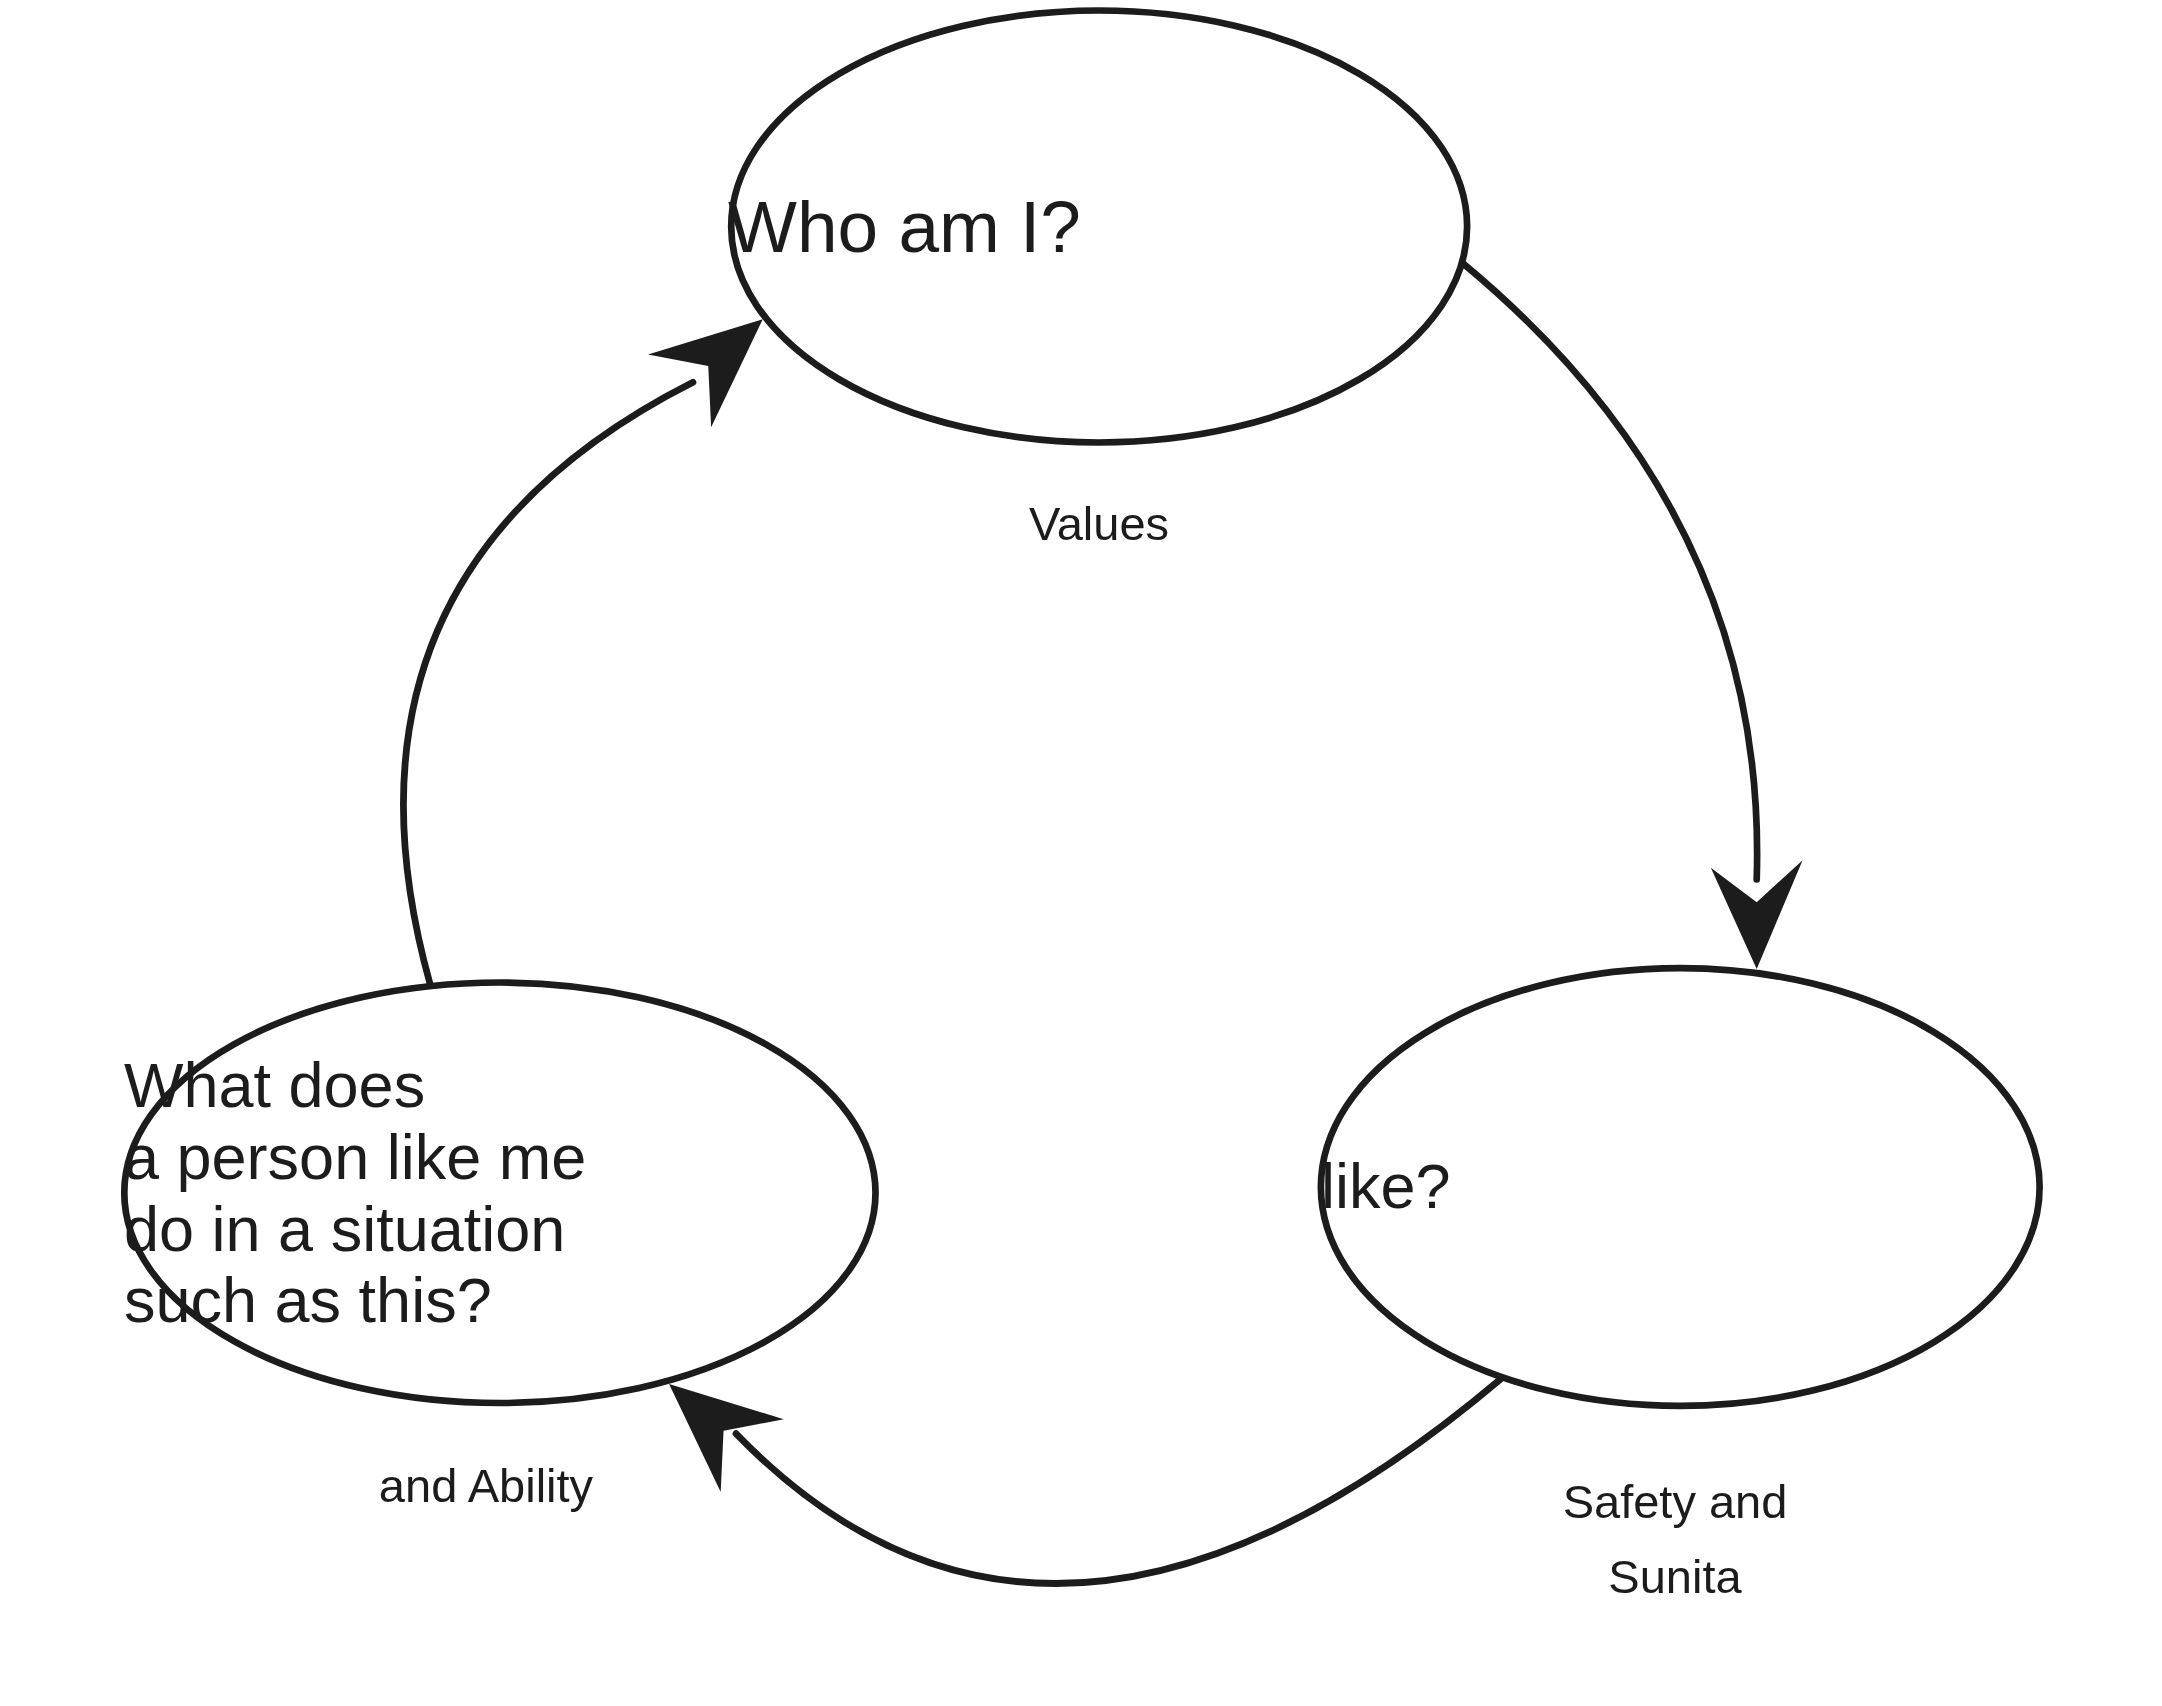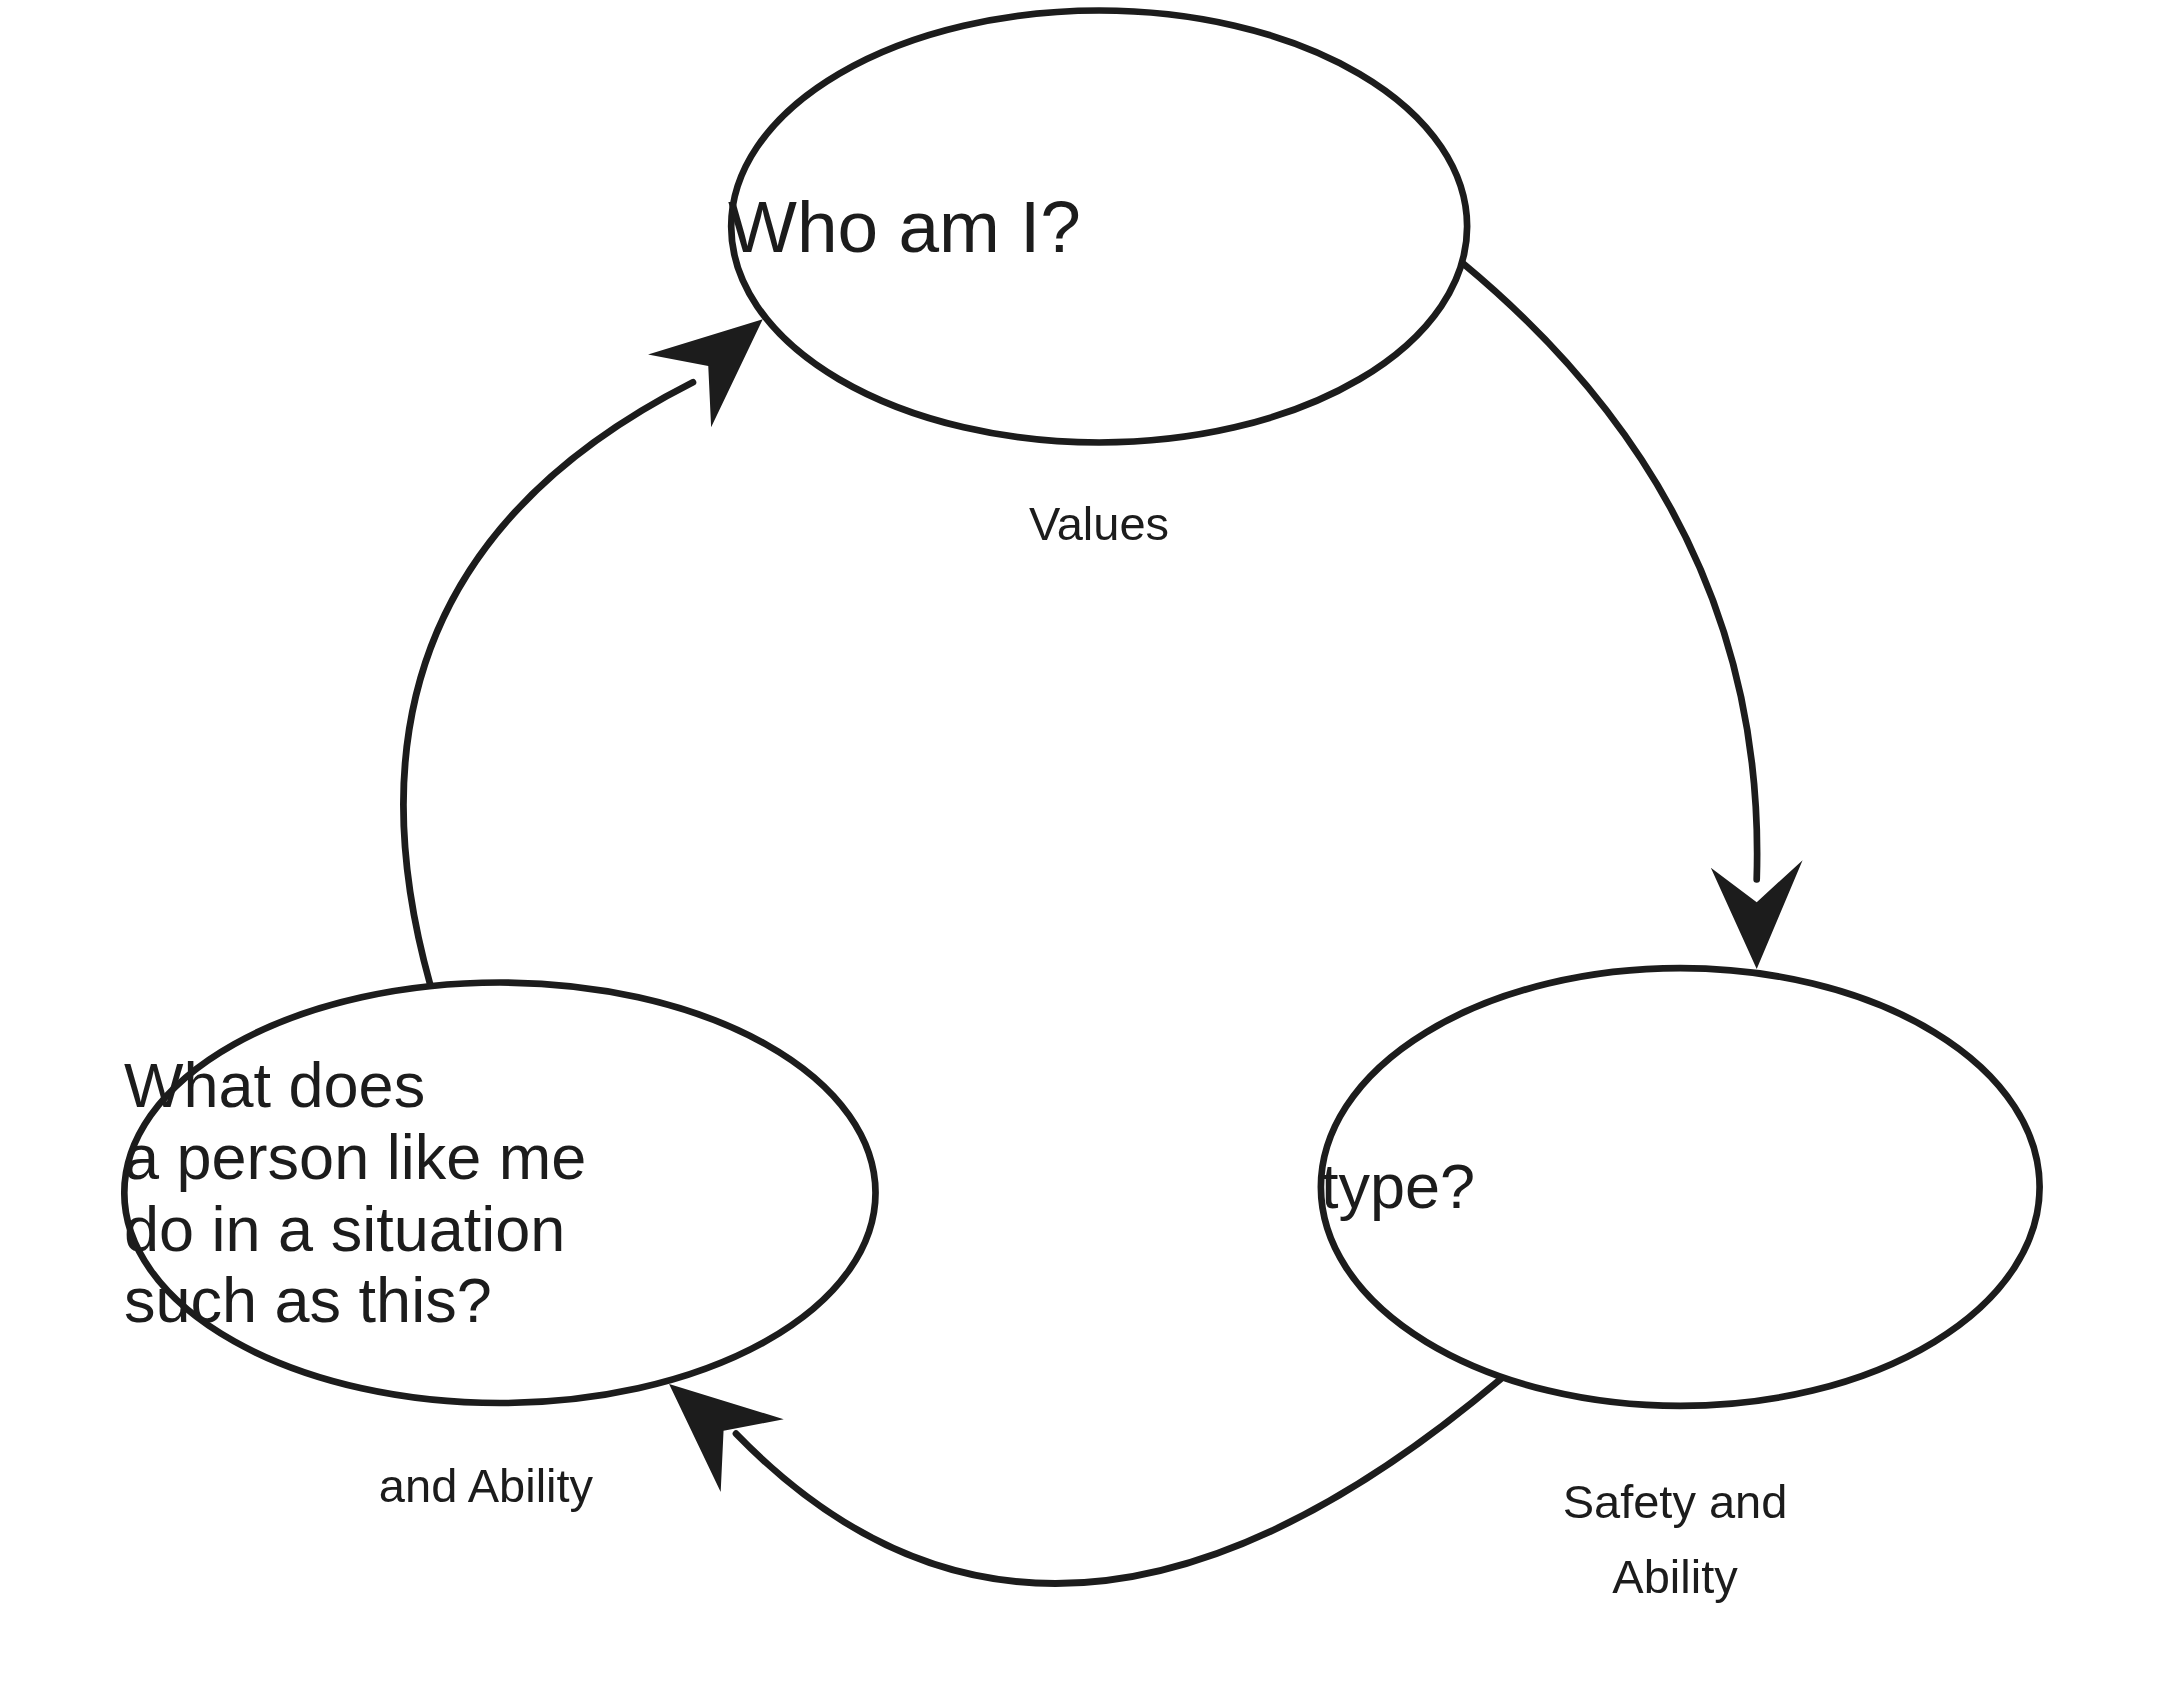--- a/index.html
+++ b/index.html
@@ -92,38 +92,38 @@
     <ellipse cx="1150" cy="237" rx="385" ry="226"></ellipse>
     <ellipse cx="1758" cy="1242" rx="376" ry="229"></ellipse>
     <ellipse cx="523" cy="1248" rx="393" ry="220"></ellipse>
   </svg>
 
   <div class="node-label" id="label-who">
     <span>Who am I?</span>
   </div>
 
   <div class="node-label" id="label-situation">
-    <span>type?</span>
+    <span>like?</span>
   </div>
 
   <div class="node-label" id="label-person">
     <span>What does</span>
     <span>a person like me</span>
     <span>do in a situation</span>
     <span>such as this?</span>
   </div>
 
   <div class="edge-label" id="edgelabel-values">
     <span>Values</span>
   </div>
 
   <div class="edge-label" id="edgelabel-responsibility">
     <span>and Ability</span>
   </div>
 
   <div class="edge-label" id="edgelabel-safety">
     <span>Safety and</span>
-    <span>Ability</span>
+    <span>Sunita</span>
   </div>
 
 
 </div>
 
 
 </body></html>

